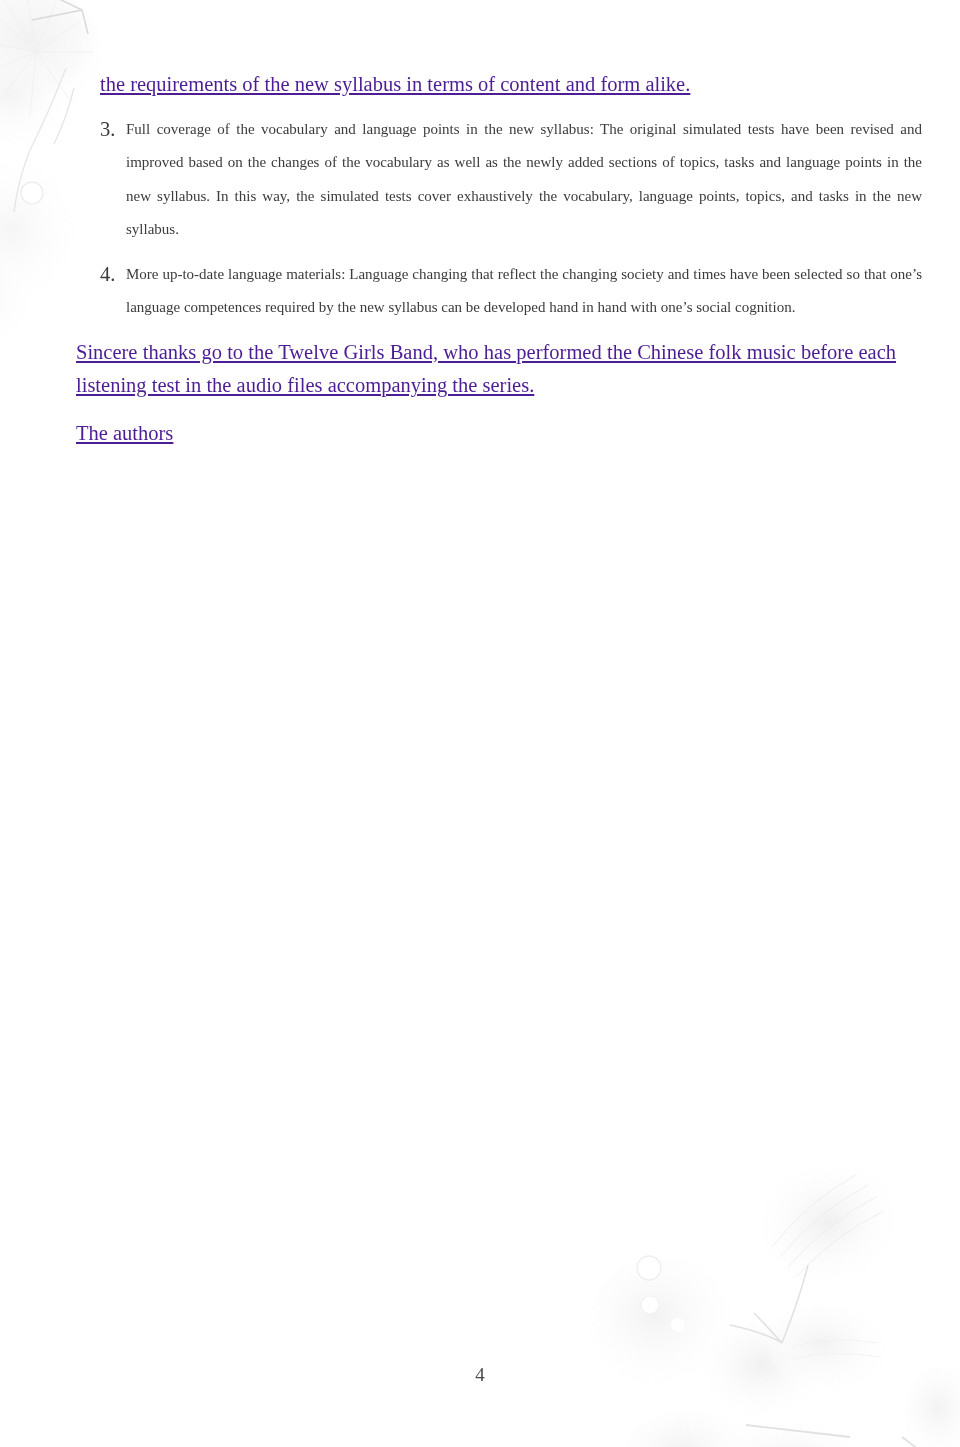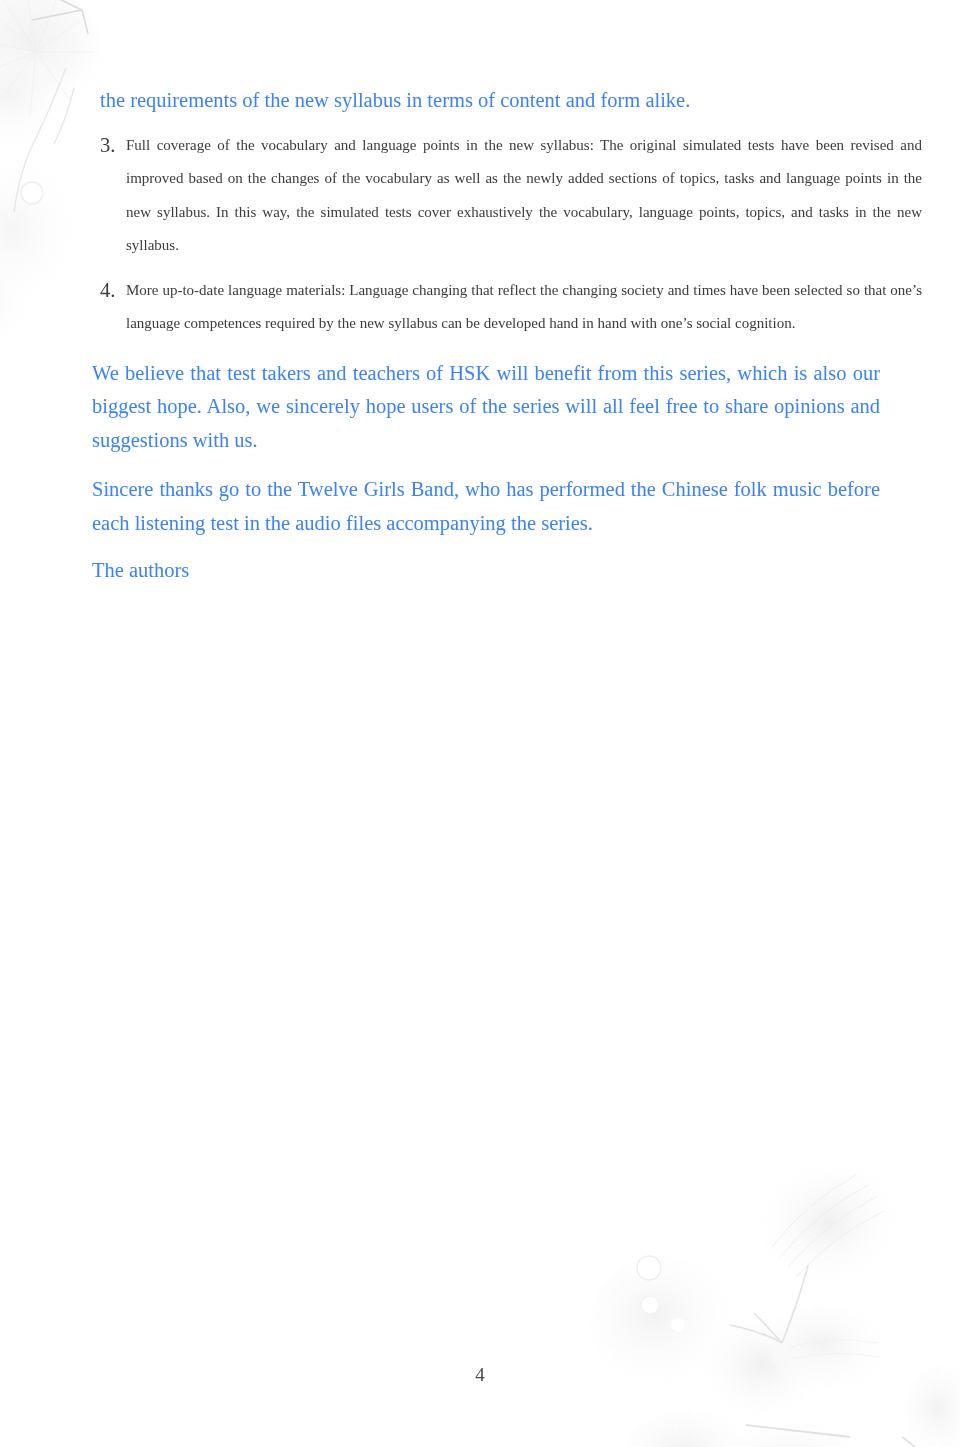--- a/index.html
+++ b/index.html
@@ -44,26 +44,27 @@
 
   
   .content {
     position: absolute;
     left: 76px;
     top: 68px;
     width: 820px;
   }
 
   p {
-    margin: 16px;
+    margin: 0;
     font-size: 20.5px;
     line-height: 33.5px;
     text-align: justify;
     text-justify: inter-word;
-    color: #3b82f6;
+    color: #4c1d95;
+    text-decoration: underline;
   }
 
   p.lead-line {
     margin-left: 24px;
     width: 796px;
     text-align: left;
     margin-bottom: 11px;
   }
 
   
@@ -228,21 +229,20 @@
     <div class="numbered">
       <span class="marker">3.</span>
       <span class="item-text">Full coverage of the vocabulary and language points in the new syllabus: The original simulated tests have been revised and improved based on the changes of the vocabulary as well as the newly added sections of topics, tasks and language points in the new syllabus. In this way, the simulated tests cover exhaustively the vocabulary, language points, topics, and tasks in the new syllabus.</span>
     </div>
 
     <div class="numbered">
       <span class="marker">4.</span>
       <span class="item-text">More up-to-date language materials: Language changing that reflect the changing society and times have been selected so that one’s language competences required by the new syllabus can be developed hand in hand with one’s social cognition.</span>
     </div>
 
-    <p class="body-para">We believe that test takers and teachers of HSK will benefit from this series, which is also our biggest hope. Also, we sincerely hope users of the series will all feel free to share opinions and suggestions with us.</p>
 
     <p class="body-para">Sincere thanks go to the Twelve Girls Band, who has performed the Chinese folk music before each listening test in the audio files accompanying the series.</p>
 
     <p class="signature">The authors</p>
 
   </div>
 
   <div class="page-number">4</div>
 
 </div>

